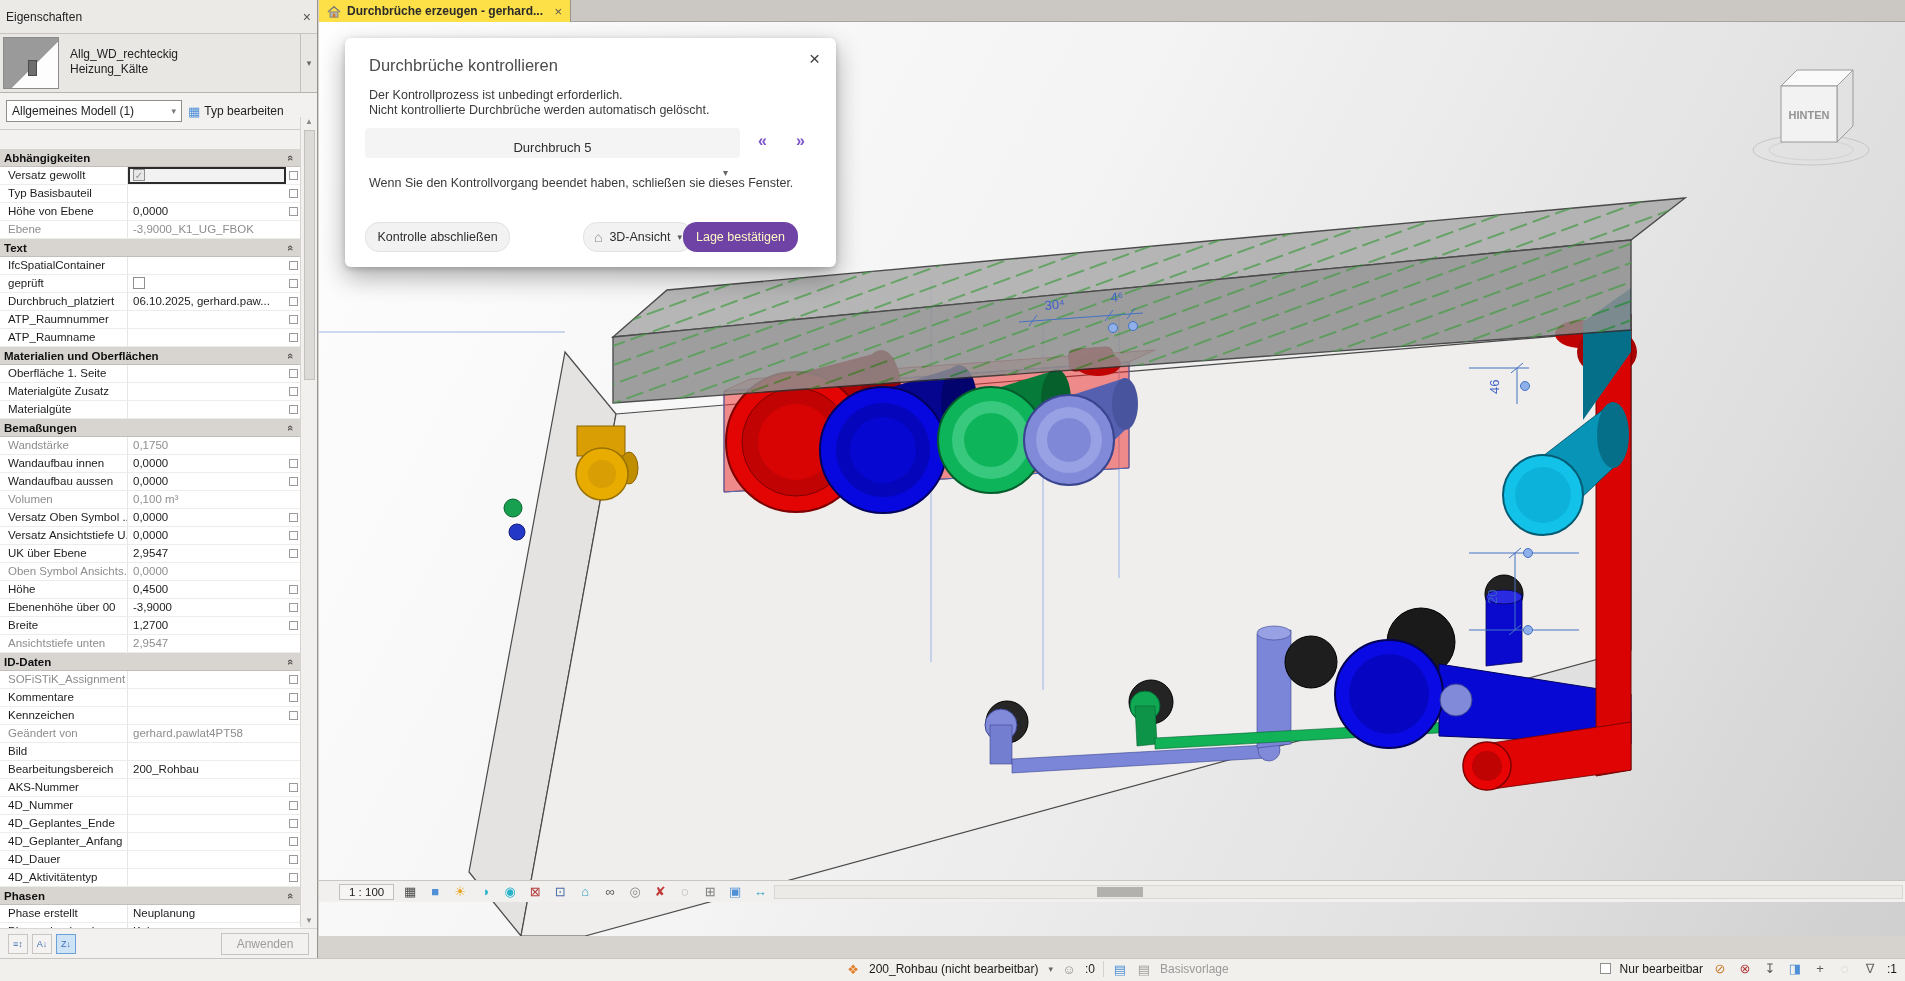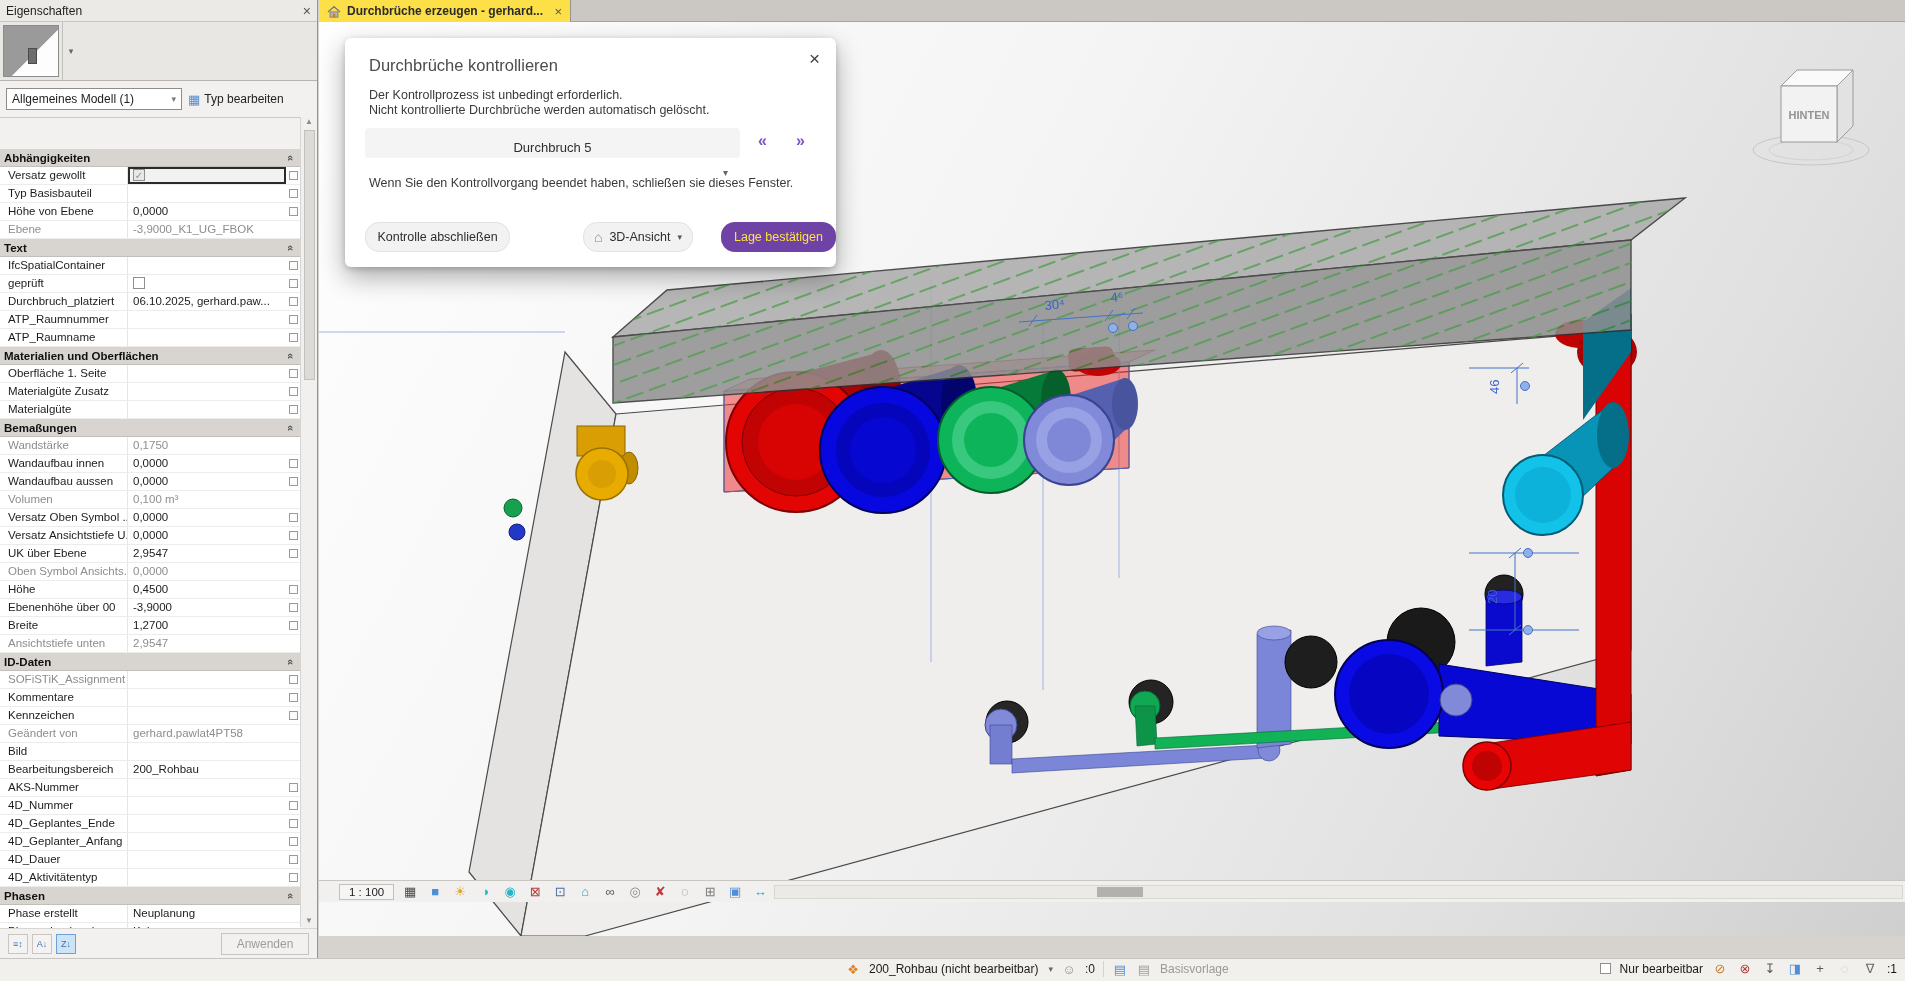--- a/index.html
+++ b/index.html
@@ -3,21 +3,21 @@
 <meta charset="utf-8">
 <style>
   * { margin:0; padding:0; box-sizing:border-box; }
   html,body { width:1905px; height:981px; }
   body { position:relative; overflow:hidden; background:#d6d3cf;
          font-family:"Liberation Sans", sans-serif; font-size:12px; color:#1e1e1e; }
 
   
   .props { position:absolute; left:0; top:0; width:318px; height:958px;
            background:#f2f1f0; border-right:1px solid #97948f; }
-  .props-header { height:22px; background:#eceae7; border-bottom:1px solid #c9c6c2;
+  .props-header { height:34px; background:#eceae7; border-bottom:1px solid #c9c6c2;
                   display:flex; align-items:center; justify-content:space-between;
                   padding:0 6px; font-size:12px; color:#222; }
   .props-close { color:#555; font-size:14px; cursor:default; }
   .typebox { height:59px; background:#e9e7e4; border-bottom:1px solid #b7b4b0;
              display:flex; align-items:stretch; }
   .type-thumb { width:56px; margin:3px; background:linear-gradient(135deg,#9a9a9a 55%,#fdfdfd 56%);
                 border:1px solid #8b8b8b; position:relative; }
   .type-thumb:after { content:""; position:absolute; left:24px; top:22px; width:7px; height:14px;
                 background:#6e6e6e; border:1px solid #4a4a4a; }
   .type-names { flex:1; padding:13px 4px 0 8px; font-size:12px; line-height:15px; color:#222; }
@@ -88,21 +88,21 @@
   .dlg-select .arrow { margin-left:auto; color:#666; font-size:10px; }
   .dlg-prev { position:absolute; left:413px; top:94px; font-size:16px; font-weight:bold; }
   .dlg-next { position:absolute; left:451px; top:94px; font-size:16px; font-weight:bold; }
   .dlg-note { position:absolute; left:24px; top:138px; }
   .dlg-btn { position:absolute; top:184px; height:30px; border-radius:14px; display:flex;
              align-items:center; justify-content:center; font-size:12.5px; gap:7px; }
   .btn-gray { background:#f2f2f2; border:1px solid #e2e2e2; color:#2e2e2e; }
   .dlg-finish { left:20px; width:145px; }
   .dlg-view { left:238px; width:110px; }
   .dlg-view .house { color:#8a8a8a; font-size:14px; }
-  .dlg-confirm { left:376px; width:115px; color:#fde047; }
+  .dlg-confirm { left:338px; width:115px; color:#fef9c3; }
 
   
   .viewbar { position:absolute; left:0; top:880px; right:0; height:22px; background:#f1f0ee;
              border-top:1px solid #c9c6c2; display:flex; align-items:center; padding-left:20px; gap:7px; }
   .scalebtn { border:1px solid #c2c0bc; background:#f6f5f3; padding:1px 9px; font-size:11.5px; color:#222; }
   .vicon { width:18px; height:18px; display:flex; align-items:center; justify-content:center;
            font-size:13px; }
   .hscroll { position:absolute; left:455px; right:2px; top:4px; height:14px; background:#eceae7;
              border:1px solid #d9d7d3; }
   .hthumb { position:absolute; left:322px; top:1px; width:46px; height:10px; background:#b3b1ad; }
@@ -122,20 +122,24 @@
 </head>
 <body>
 
 <aside class="props">
   <div class="props-header">
     <span>Eigenschaften</span>
     <span class="props-close">×</span>
   </div>
   <div class="typebox">
     <div class="type-thumb"></div>
+    <div class="type-names">
+      <div>Allg_WD_rechteckig</div>
+      <div>Heizung_Kälte</div>
+    </div>
     <div class="type-drop">▾</div>
   </div>
   <div class="filterrow">
     <div class="cat-combo">
       <span>Allgemeines Modell (1)</span>
       <span class="arrow">▾</span>
     </div>
     <div class="edit-type-btn">
       <span class="g">▦</span>
       <span>Typ bearbeiten</span>

